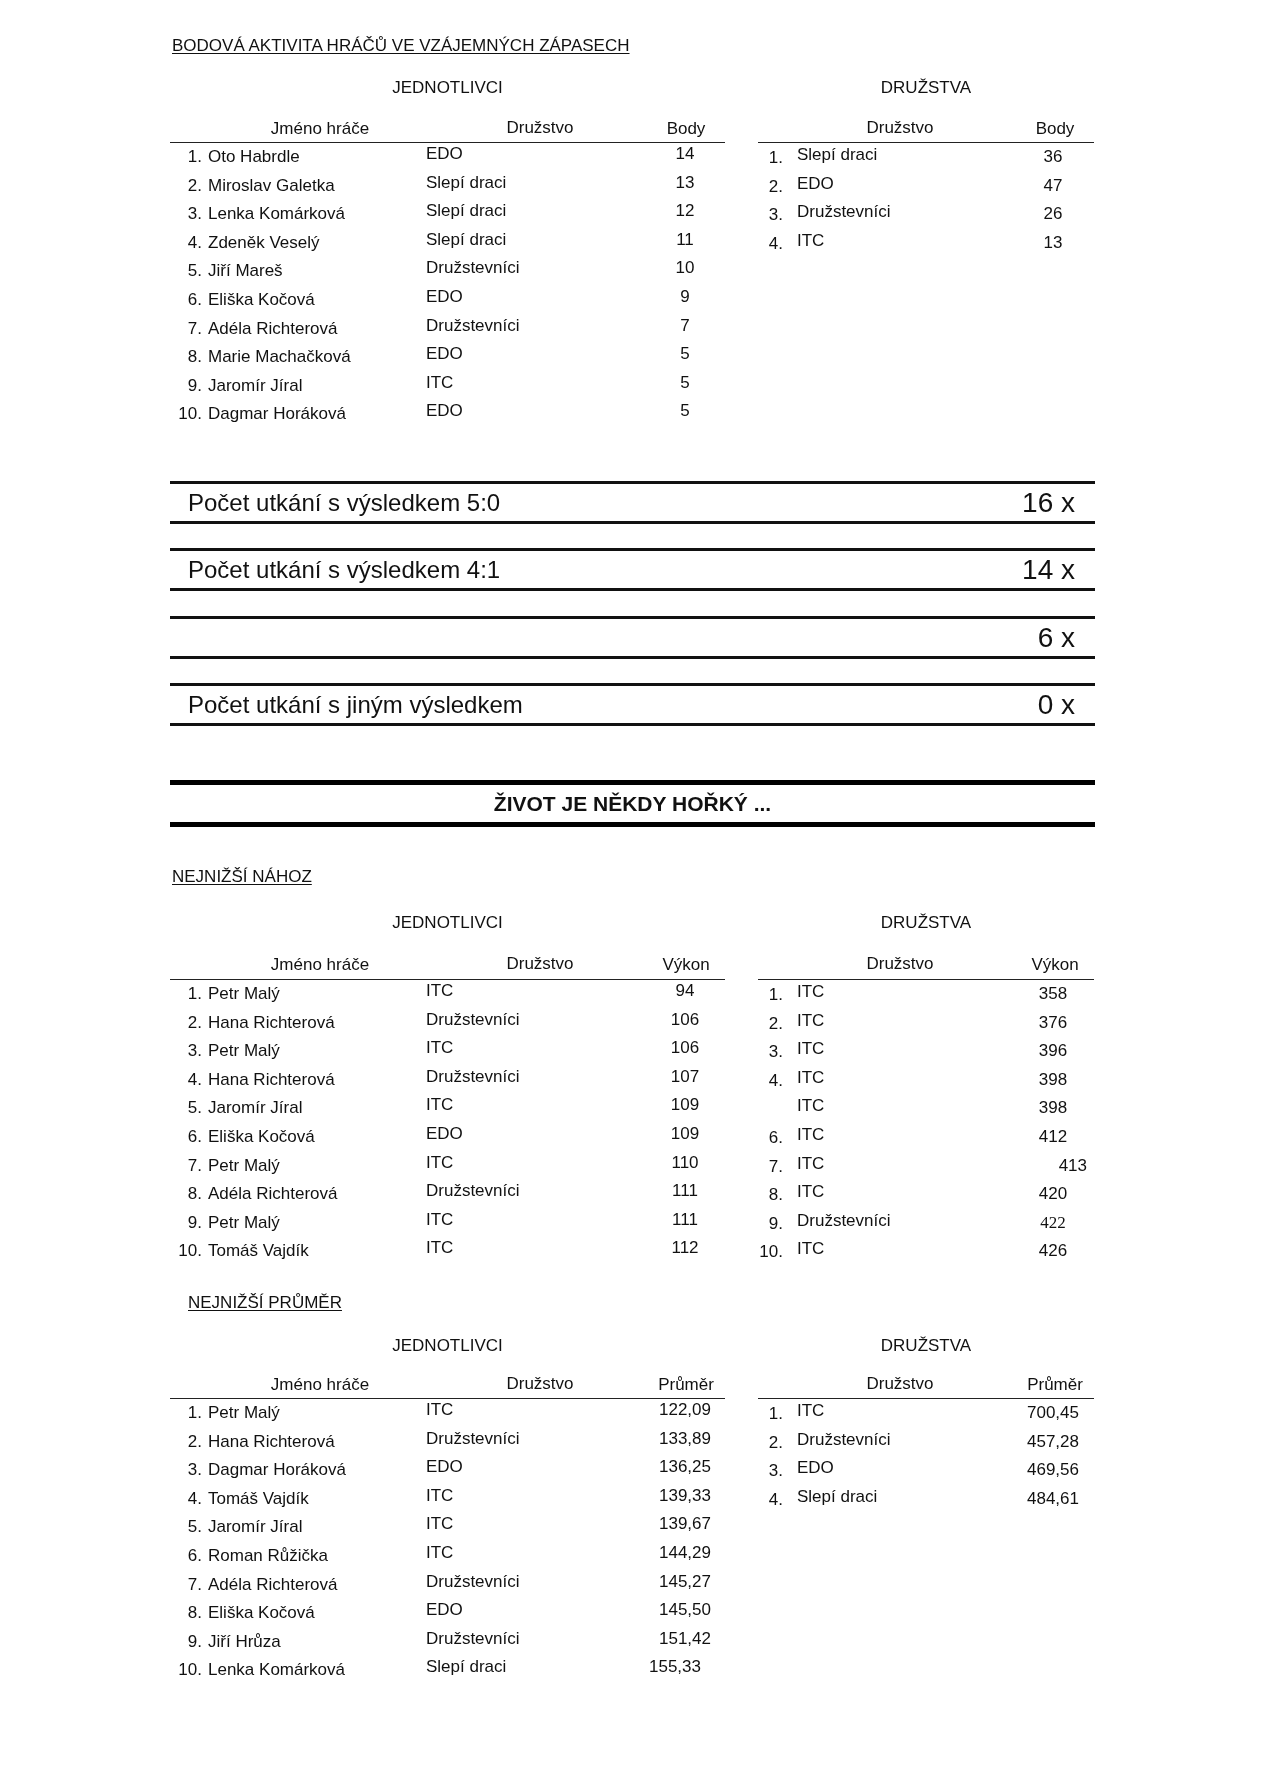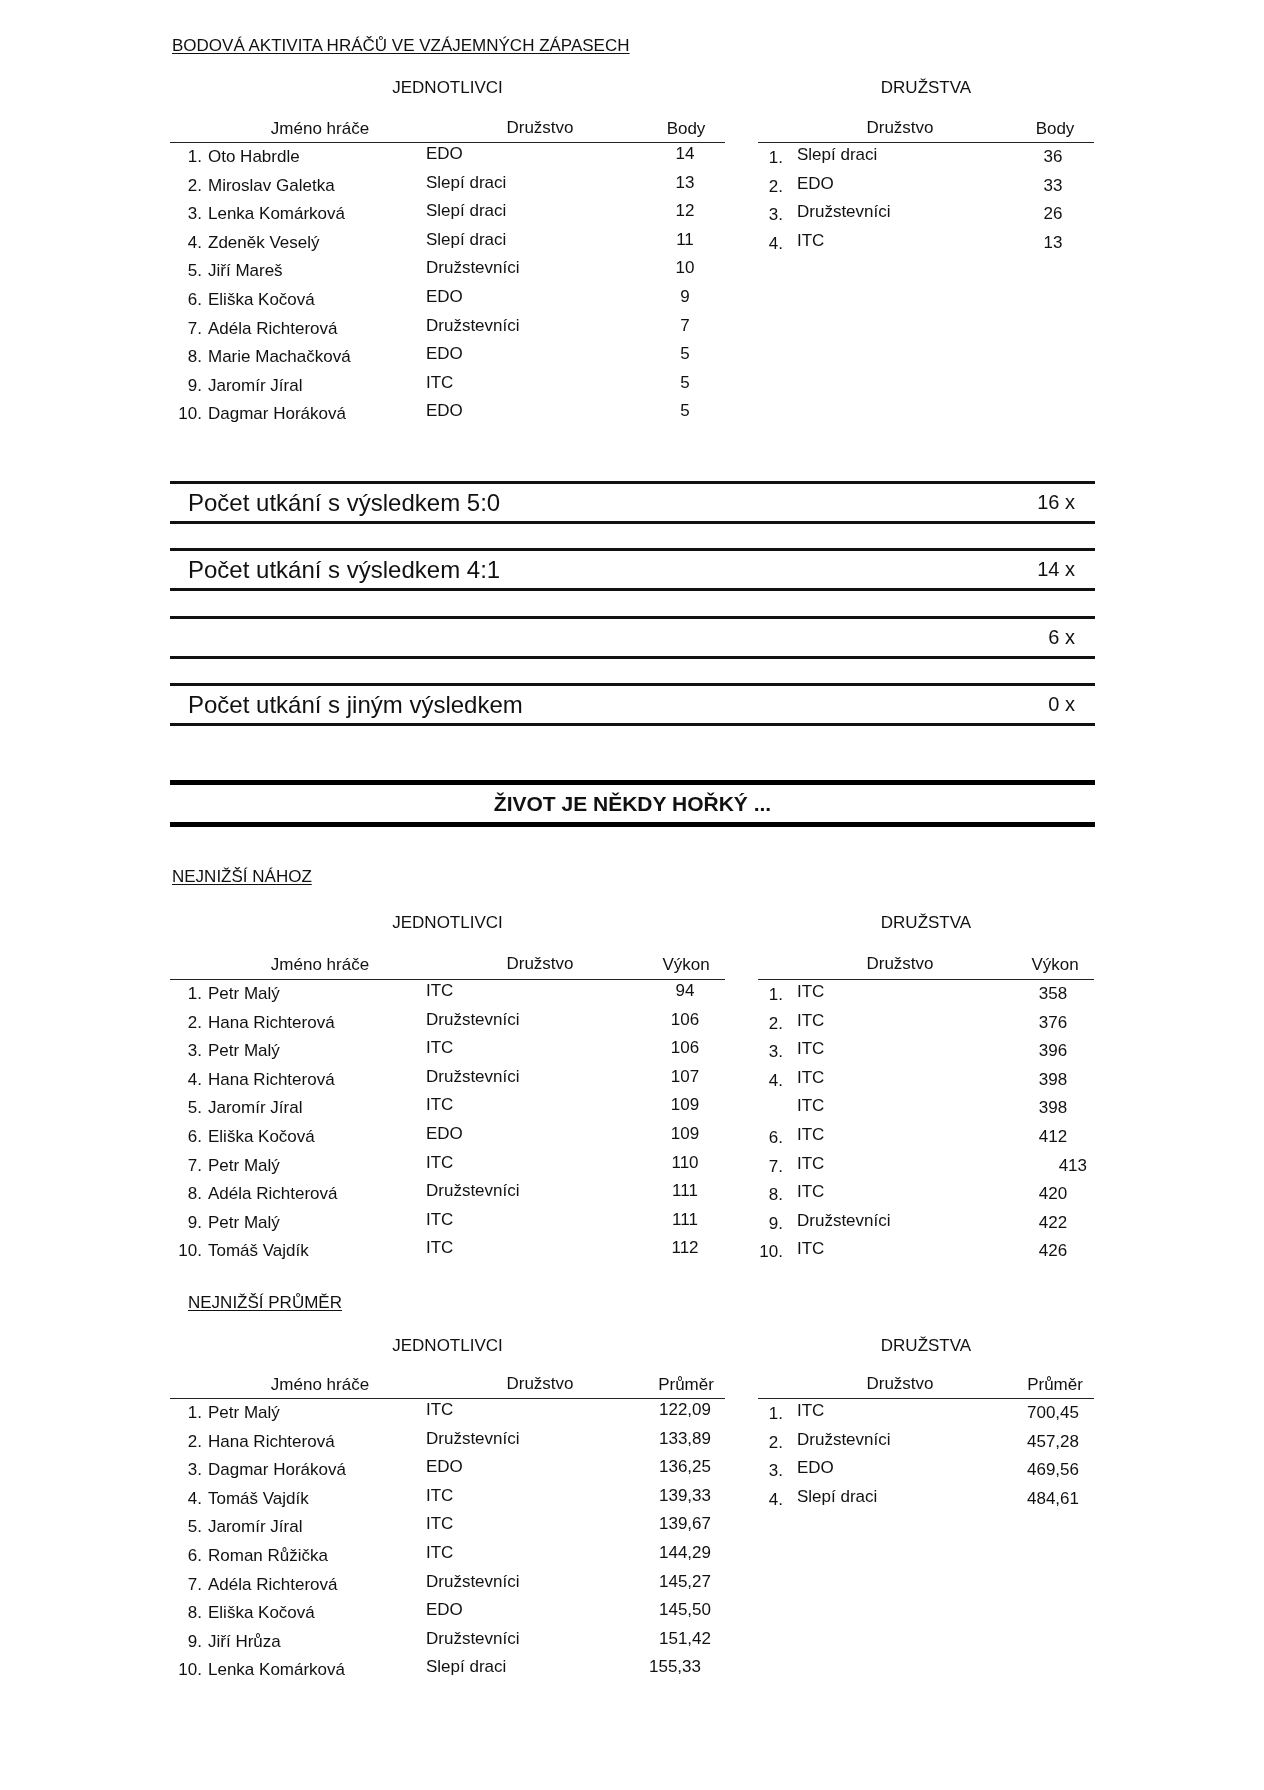--- a/index.html
+++ b/index.html
@@ -10,21 +10,21 @@
   .group-title { font-size: 17px; text-align: center; }
   .hdr { font-size: 17px; text-align: center; }
   .rule { position: absolute; height: 0; border-top: 1.5px solid #222; }
   .row { position: absolute; height: 28px; font-size: 17px; line-height: 28px; }
   .rank { position: absolute; width: 30px; text-align: right; }
   .name { position: absolute; }
   .val { position: absolute; text-align: center; }
   .res-box { position: absolute; left: 170px; width: 925px; height: 37px;
              border-top: 3px solid #111; border-bottom: 3px solid #111; }
   .res-label { position: absolute; left: 18px; top: 0; line-height: 37px; font-size: 24px; }
-  .res-val { position: absolute; right: 20px; top: 0; line-height: 37px; font-size: 20px; }
+  .res-val { position: absolute; right: 20px; top: 0; line-height: 37px; font-size: 28px; }
   .banner { position: absolute; left: 170px; width: 925px; top: 780px; height: 37px;
             border-top: 5px solid #000; border-bottom: 5px solid #000; }
   .banner-text { position: absolute; left: 0; right: 0; top: 0; text-align: center;
                  line-height: 37px; font-size: 21px; font-weight: bold; }
 </style>
 </head>
 <body>
 
 <div class="abs sec-title" style="top:36px;">BODOVÁ AKTIVITA HRÁČŮ VE VZÁJEMNÝCH ZÁPASECH</div>
 <div class="abs group-title" style="left:170px;width:555px;top:78px;">JEDNOTLIVCI</div>
@@ -105,21 +105,21 @@
   <div class="rule" style="left:758px;width:336px;top:142px;"></div>
   <div id="s1-team-rows">
       <div class="row" style="left: 758px; width: 336px; top: 143px;">
         <span class="rank" style="left:-5px;top:1px;">1.</span>
         <span class="name" style="left:39px;top:-2px;">Slepí draci</span>
         <span class="val" style="left:255px;width:80px;">36</span>
       </div>
       <div class="row" style="left: 758px; width: 336px; top: 171.6px;">
         <span class="rank" style="left:-5px;top:1px;">2.</span>
         <span class="name" style="left:39px;top:-2px;">EDO</span>
-        <span class="val" style="left:255px;width:80px;">33</span>
+        <span class="val" style="left:255px;width:80px;">47</span>
       </div>
       <div class="row" style="left: 758px; width: 336px; top: 200.2px;">
         <span class="rank" style="left:-5px;top:1px;">3.</span>
         <span class="name" style="left:39px;top:-2px;">Družstevníci</span>
         <span class="val" style="left:255px;width:80px;">26</span>
       </div>
       <div class="row" style="left: 758px; width: 336px; top: 228.8px;">
         <span class="rank" style="left:-5px;top:1px;">4.</span>
         <span class="name" style="left:39px;top:-2px;">ITC</span>
         <span class="val" style="left:255px;width:80px;">13</span>
@@ -263,21 +263,21 @@
         <span class="val" style="left:249px;width:80px;text-align:right;">413</span>
       </div>
       <div class="row" style="left: 758px; width: 336px; top: 1180.2px;">
         <span class="rank" style="left:-5px;top:1px;">8.</span>
         <span class="name" style="left:39px;top:-2px;">ITC</span>
         <span class="val" style="left:255px;width:80px;">420</span>
       </div>
       <div class="row" style="left: 758px; width: 336px; top: 1208.8px;">
         <span class="rank" style="left:-5px;top:1px;">9.</span>
         <span class="name" style="left:39px;top:-2px;">Družstevníci</span>
-        <span class="val" style="left:255px;width:80px;">422</span>
+        <span class="val" style="left:255px;width:80px;font-family:Liberation Serif, serif;">422</span>
       </div>
       <div class="row" style="left: 758px; width: 336px; top: 1237.4px;">
         <span class="rank" style="left:-5px;top:1px;">10.</span>
         <span class="name" style="left:39px;top:-2px;">ITC</span>
         <span class="val" style="left:255px;width:80px;">426</span>
       </div>
     </div>
 </div>
 
 <div class="abs sec-title" style="top:1293px;margin-left:16px;">NEJNIŽŠÍ PRŮMĚR</div>

